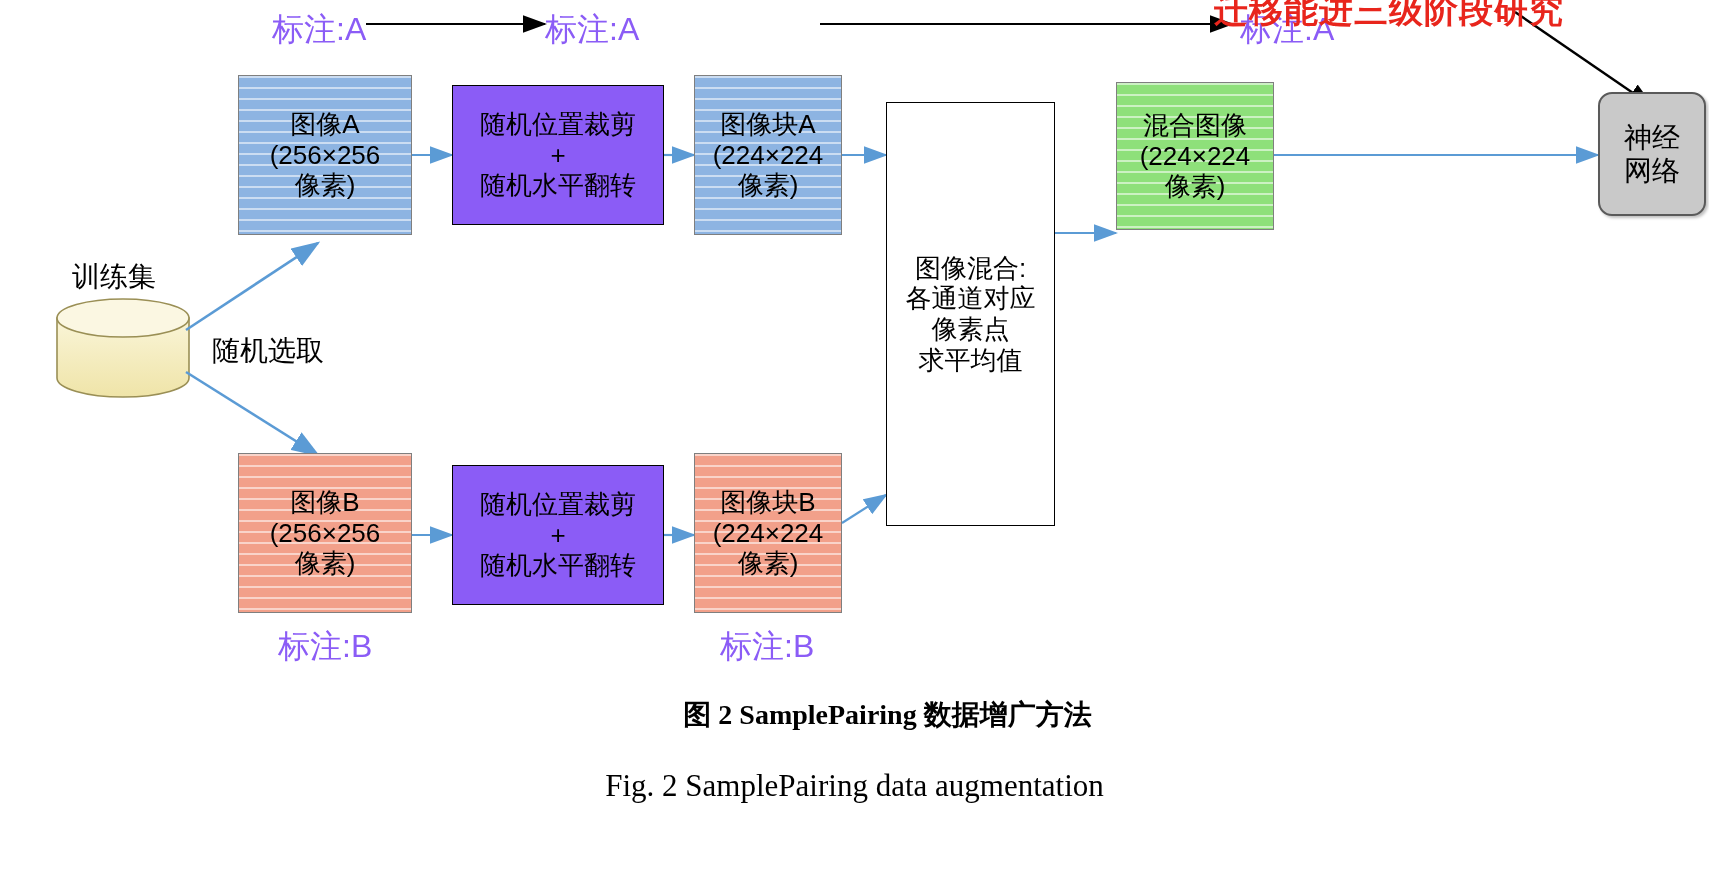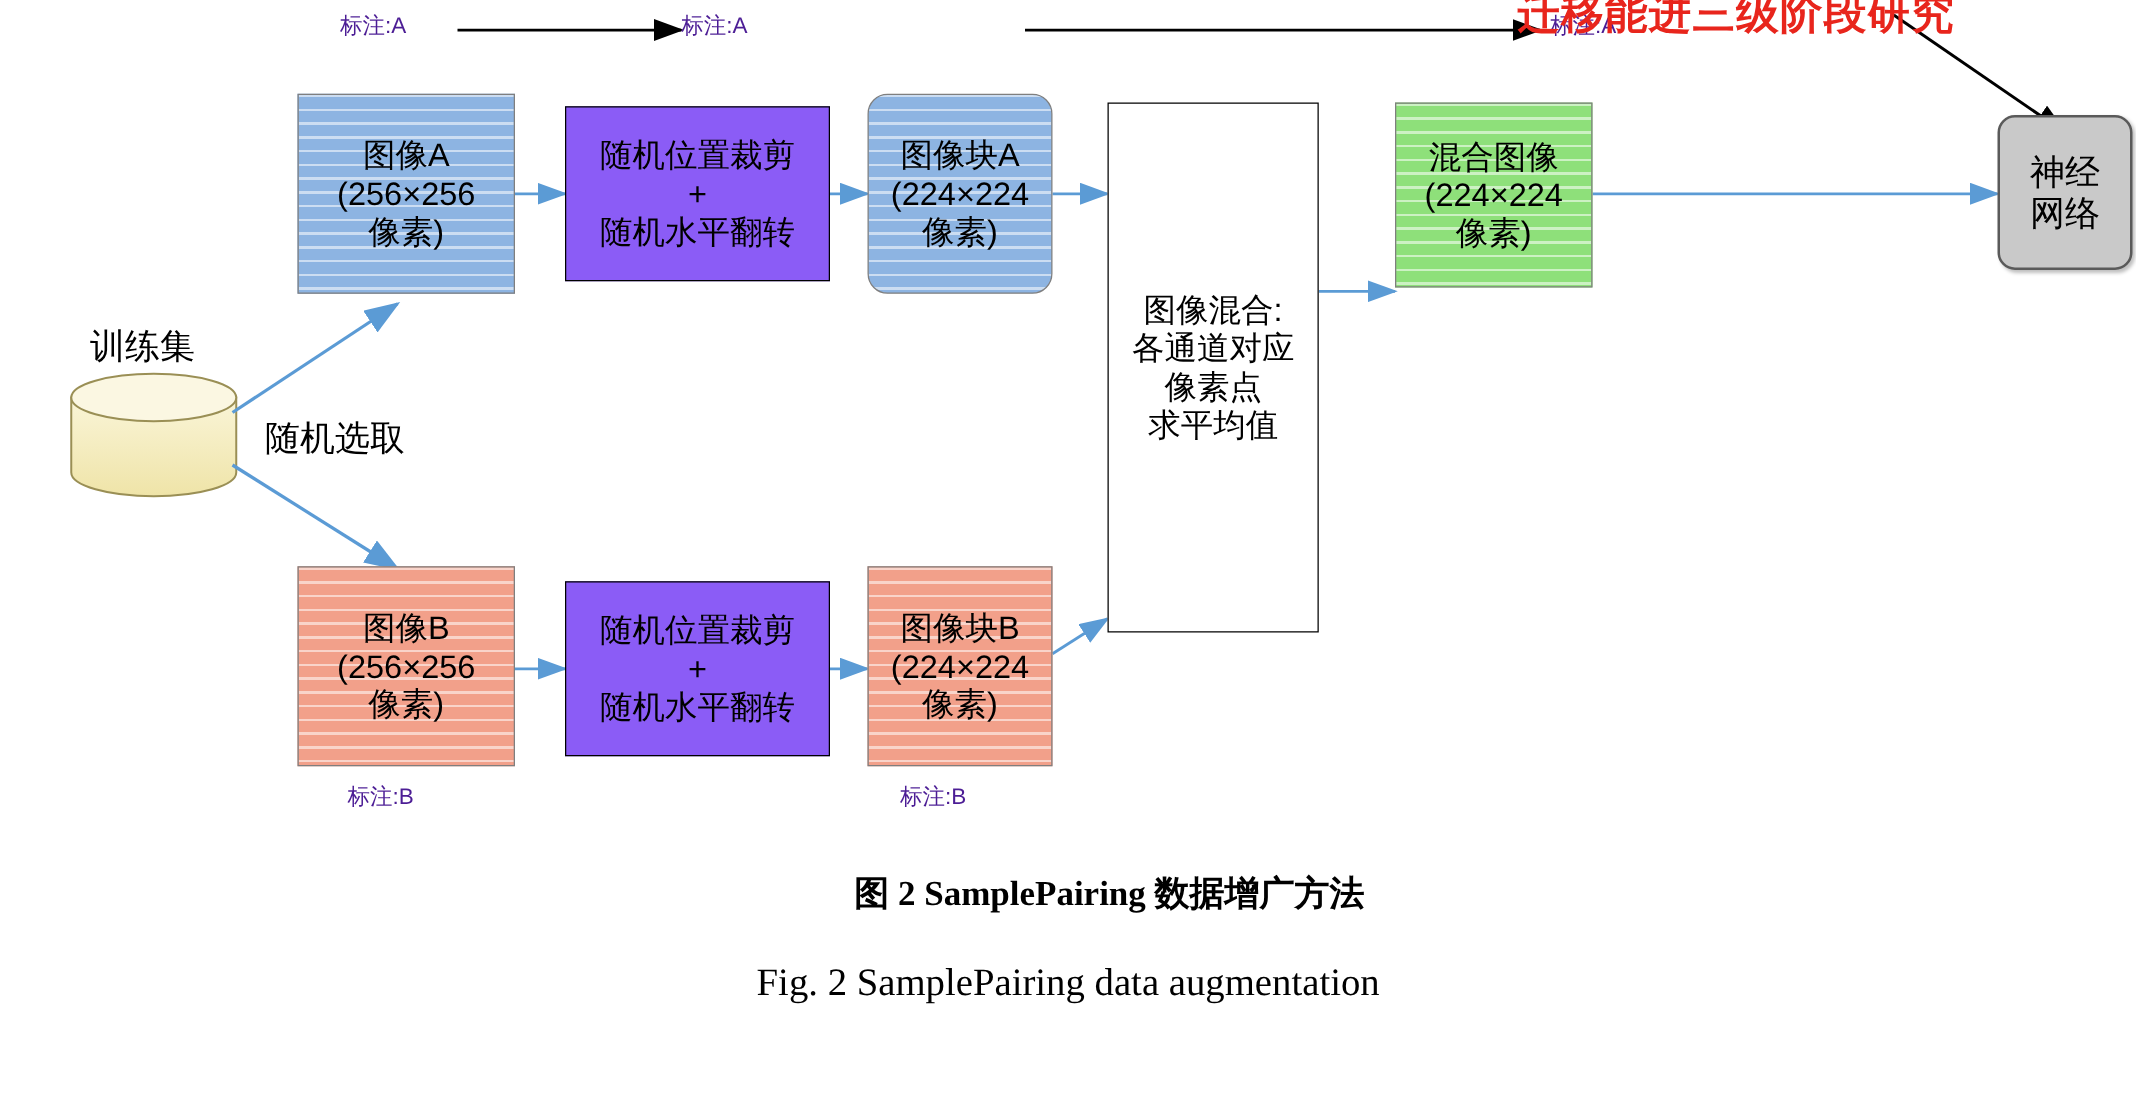--- a/index.html
+++ b/index.html
@@ -75,34 +75,35 @@
     border: 1.5px solid #000;
     background: #8b5cf6;
     font-size: 26px;
     white-space: pre-line;
   }
   .mixbox {
     border: 1.5px solid #000;
     background: #fff;
     font-size: 26px;
     white-space: pre-line;
+    margin-top: 20px;
   }
   .nnbox {
     border: 2px solid #5a5a5a;
     border-radius: 14px;
     background: #c9c9c9;
     font-size: 28px;
     white-space: pre-line;
     box-shadow: 2px 2px 3px rgba(0,0,0,0.25);
   }
   .plain-label {
     position: absolute;
-    font-size: 18px;
+    font-size: 32px;
     white-space: pre;
-    color: #4c1d95;
+    color: #8b5cf6;
   }
   .caption {
     position: absolute;
     text-align: center;
     width: 1709px;
     left: 0;
   }
   .caption-cn {
     font-size: 28px;
     font-family: "Liberation Serif", serif;
@@ -186,21 +187,21 @@
   <div class="db-label" style="left:212px; top:332px;">随机选取</div>
 
   <div class="node imgbox img-a" style="left:238px; top:75px; width:174px; height:160px;">图像A
 (256×256
 像素)</div>
 
   <div class="node procbox" style="left:452px; top:85px; width:212px; height:140px;">随机位置裁剪
 +
 随机水平翻转</div>
 
-  <div class="node imgbox img-a" style="left:694px; top:75px; width:148px; height:160px;border-radius:16px;">图像块A
+  <div class="node imgbox img-a" style="left:694px; top:75px; width:148px; height:160px;">图像块A
 (224×224
 像素)</div>
 
   <div class="node mixbox" style="left:886px; top:82px; width:169px; height:424px;">图像混合:
 各通道对应
 像素点
 求平均值</div>
 
   <div class="node imgbox img-mix" style="left:1116px; top:82px; width:158px; height:148px;">混合图像
 (224×224

